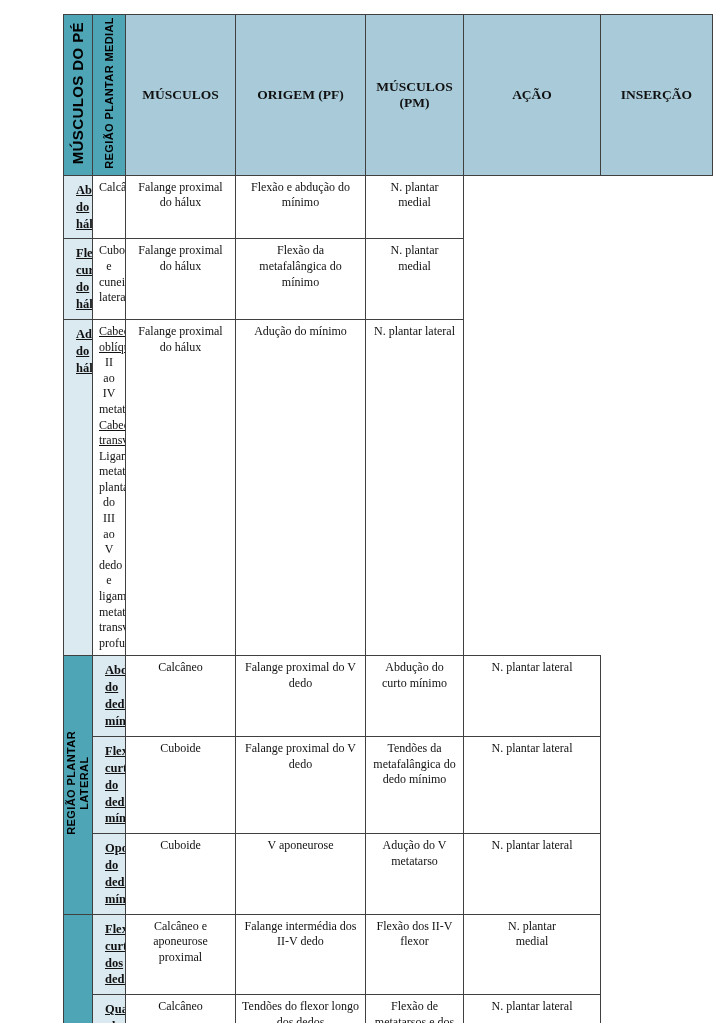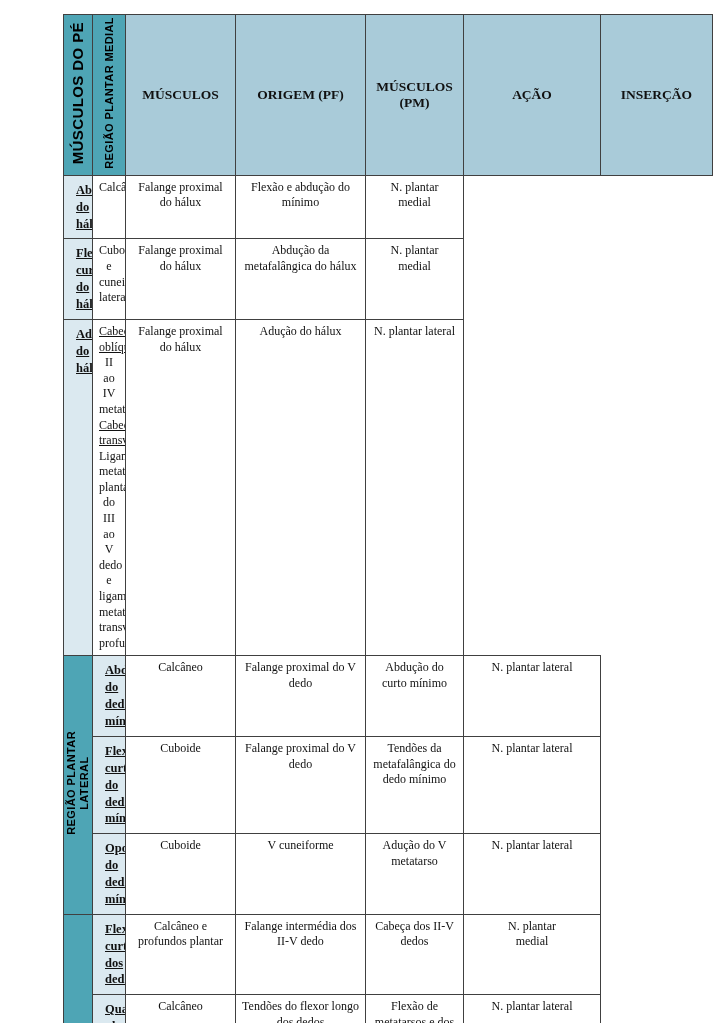--- a/index.html
+++ b/index.html
@@ -129,31 +129,31 @@
           <td class="data-cell">Calcâneo</td>
           <td class="data-cell">Falange proximal do hálux</td>
           <td class="data-cell">Flexão e abdução do mínimo</td>
           <td class="data-cell">N. plantar
 medial</td>
         </tr>
         <tr>
           <td class="muscle-cell"><span class="muscle-name">Flexor curto do hálux</span></td>
           <td class="data-cell">Cuboide e cuneiforme lateral</td>
           <td class="data-cell">Falange proximal do hálux</td>
-          <td class="data-cell">Abdução da metafalângica do hálux</td>
+          <td class="data-cell">Flexão da metafalângica do mínimo</td>
           <td class="data-cell">N. plantar
 medial</td>
         </tr>
         <tr>
           <td class="muscle-cell"><span class="muscle-name">Adutor do hálux</span></td>
           <td class="data-cell"><span class="useg">Cabeça oblíqua:</span><span> II ao IV metatarso.
 </span><span class="useg">Cabeça transversa:</span><span>
 Ligamentos metatarsofalangeanos plantares do III ao V dedo e ligamentos metatarsais transversos profundos.</span></td>
           <td class="data-cell">Falange proximal do hálux</td>
-          <td class="data-cell">Adução do hálux</td>
+          <td class="data-cell">Adução do mínimo</td>
           <td class="data-cell">N. plantar lateral</td>
         </tr>
         <tr>
           <td class="region-cell" rowspan="3"><div class="vtext region-label">REGIÃO PLANTAR
 LATERAL</div></td>
           <td class="muscle-cell"><span class="muscle-name">Abdutor do dedo mínimo</span></td>
           <td class="data-cell">Calcâneo</td>
           <td class="data-cell">Falange proximal do V dedo</td>
           <td class="data-cell">Abdução do curto mínimo</td>
           <td class="data-cell">N. plantar lateral</td>
@@ -161,30 +161,30 @@
         <tr>
           <td class="muscle-cell"><span class="muscle-name">Flexor curto do dedo mínimo</span></td>
           <td class="data-cell">Cuboide</td>
           <td class="data-cell">Falange proximal do V dedo</td>
           <td class="data-cell">Tendões da metafalângica do dedo mínimo</td>
           <td class="data-cell">N. plantar lateral</td>
         </tr>
         <tr>
           <td class="muscle-cell"><span class="muscle-name">Oponente do dedo mínimo</span></td>
           <td class="data-cell">Cuboide</td>
-          <td class="data-cell">V cuneiforme</td>
+          <td class="data-cell">V aponeurose</td>
           <td class="data-cell">Adução do V metatarso</td>
           <td class="data-cell">N. plantar lateral</td>
         </tr>
         <tr>
           <td class="region-cell" rowspan="5"></td>
           <td class="muscle-cell"><span class="muscle-name">Flexor curto dos dedos</span></td>
-          <td class="data-cell">Calcâneo e profundos plantar</td>
+          <td class="data-cell">Calcâneo e aponeurose proximal</td>
           <td class="data-cell">Falange intermédia dos II-V dedo</td>
-          <td class="data-cell">Cabeça dos II-V dedos</td>
+          <td class="data-cell">Flexão dos II-V flexor</td>
           <td class="data-cell">N. plantar
 medial</td>
         </tr>
         <tr>
           <td class="muscle-cell"><span class="muscle-name">Quadrado plantar</span></td>
           <td class="data-cell">Calcâneo</td>
           <td class="data-cell">Tendões do flexor longo dos dedos</td>
           <td class="data-cell">Flexão de metatarsos e dos II-V dedos</td>
           <td class="data-cell">N. plantar lateral</td>
         </tr>

